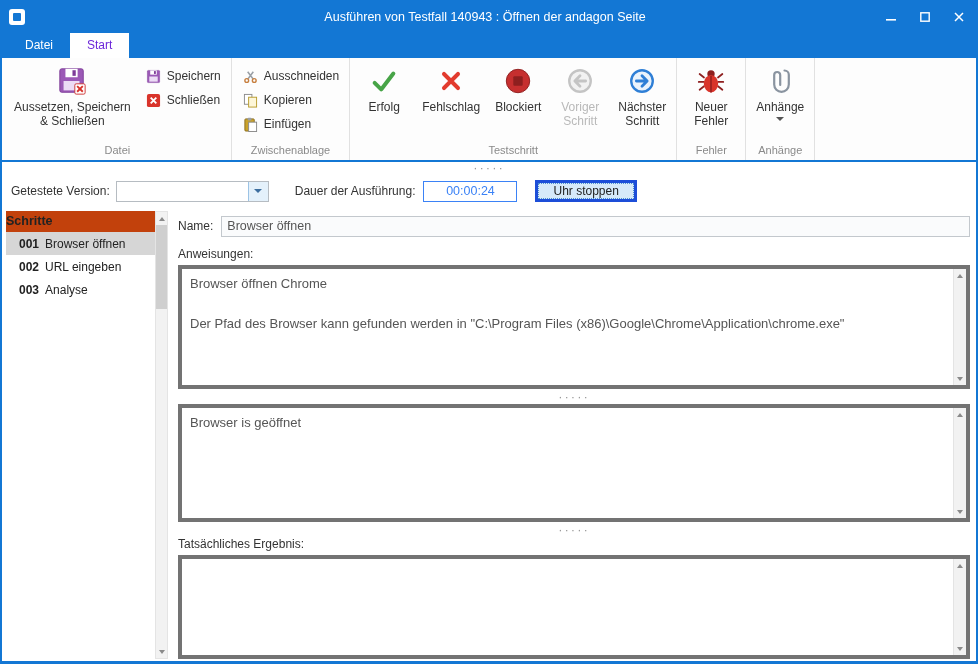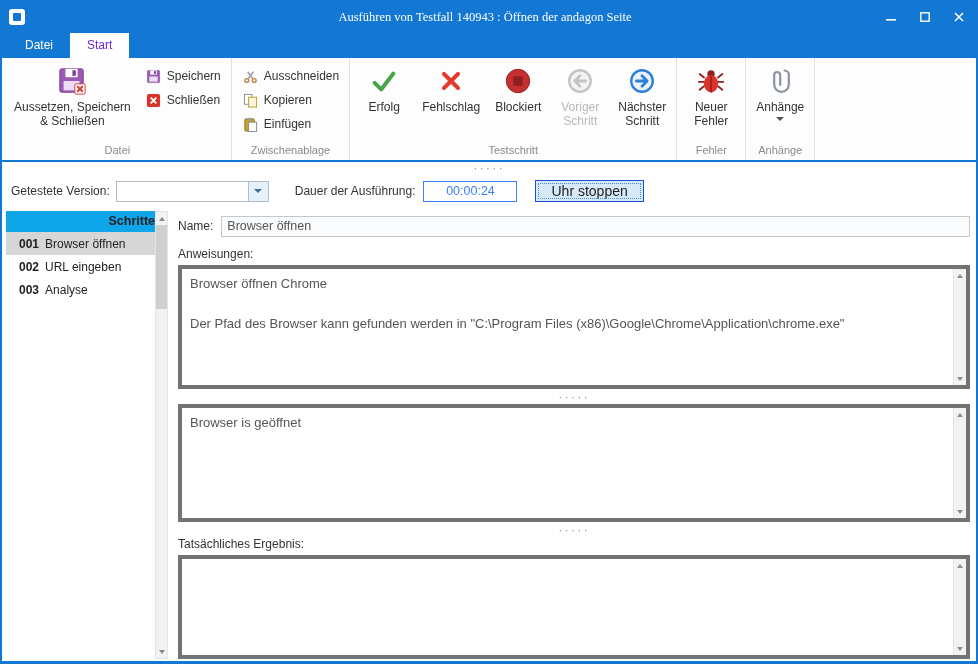--- a/index.html
+++ b/index.html
@@ -7,21 +7,21 @@
     width:978px;height:664px;box-sizing:border-box;
     border:2px solid #1377d4;border-bottom-width:3px;
     display:flex;flex-direction:column;background:#fff;
     font-family:"Liberation Sans",sans-serif;color:#333;font-size:12px;
     overflow:hidden;
   }
   
   .titlebar{height:30px;background:#1377d4;position:relative;display:flex;align-items:center;flex:none;}
   .app-icon{width:16px;height:16px;margin-left:7px;background:#fff;border-radius:3px;display:flex;align-items:center;justify-content:center;}
   .app-icon i{display:block;width:8px;height:8px;background:#1377d4;border-radius:1px;}
-  .title{position:absolute;left:0;right:8px;text-align:center;color:#fff;font-size:12.5px;pointer-events:none;font-family:Liberation Serif, serif;}
+  .title{position:absolute;left:0;right:8px;text-align:center;color:#fff;font-size:12.5px;pointer-events:none;}
   .winbtns{margin-left:auto;display:flex;height:100%;}
   .winbtn{width:34px;height:100%;display:flex;align-items:center;justify-content:center;cursor:default;}
   
   .tabrow{height:26px;background:#1377d4;display:flex;align-items:flex-end;padding-left:6px;flex:none;}
   .tab{padding:5px 17px 6px 17px;color:#fff;font-size:12px;cursor:default;}
   .tab.active{background:#fff;color:#6d28d9;}
   
   .ribbon{height:102px;background:#fdfdfd;display:flex;flex:none;padding-left:2px;}
   .rgroup{display:flex;flex-direction:column;border-right:1px solid #e1e1e1;padding:2px 3px 0 3px;}
   .g-body{flex:1;display:flex;align-items:flex-start;}
@@ -40,26 +40,26 @@
   .dots-strip{height:12px;display:flex;align-items:center;justify-content:center;flex:none;}
   .dots{color:#9a9a9a;font-size:13px;letter-spacing:2px;line-height:6px;cursor:row-resize;}
   
   .toolbar{height:34px;display:flex;align-items:center;padding-left:9px;flex:none;background:#fff;}
   .tlabel{font-size:12px;color:#333;}
   .combo{width:153px;height:21px;border:1px solid #b6bcc2;background:#fff;margin-left:6px;display:flex;box-sizing:border-box;}
   .combo .val{flex:1;}
   .combo .btn{width:19px;border-left:1px solid #9cc3e5;background:#e4f1fb;display:flex;align-items:center;justify-content:center;}
   .combo .btn i{width:0;height:0;border-left:4px solid transparent;border-right:4px solid transparent;border-top:4px solid #3c6e9f;}
   .timebox{width:92px;height:19px;border:1px solid #3b82f6;margin-left:8px;text-align:center;font-family:"Liberation Sans",sans-serif;font-size:12.5px;color:#3b82f6;padding:0;}
-  .stopbtn{margin-left:18px;height:22px;padding:0 15px;background:#d6e9f9;border:1px solid #1d4ed8;outline:1px dotted #4a8fd0;outline-offset:-4px;font-family:"Liberation Sans",sans-serif;font-size:14px;color:#222;cursor:default;}
+  .stopbtn{margin-left:18px;height:22px;padding:0 15px;background:#d6e9f9;border:3px solid #1d4ed8;outline:1px dotted #4a8fd0;outline-offset:-4px;font-family:"Liberation Sans",sans-serif;font-size:12px;color:#222;cursor:default;}
   
   .content{flex:1;display:flex;min-height:0;padding:3px 4px 2px 4px;gap:10px;}
   
   .steps{width:162px;flex:none;position:relative;padding-right:13px;box-sizing:border-box;}
-  .steps-header{height:21px;line-height:21px;background:#0ea5e9;font-weight:bold;text-align:right;font-size:12.5px;color:#222;}
+  .steps-header{height:21px;line-height:21px;background:#c2410c;font-weight:bold;text-align:left;font-size:12.5px;color:#222;}
   .step-row{height:23px;display:flex;align-items:center;padding-left:13px;font-size:12px;color:#222;cursor:default;}
   .step-row.selected{background:#d6d6d6;}
   .step-num{font-weight:bold;margin-right:6px;}
   
   .vscroll{position:absolute;top:0;bottom:0;right:0;width:13px;background:#f2f2f2;border:1px solid #e4e4e4;box-sizing:border-box;display:flex;flex-direction:column;align-items:center;}
   .vs-up,.vs-down{height:13px;width:100%;display:flex;align-items:center;justify-content:center;flex:none;}
   .vs-up i{width:0;height:0;border-left:3.5px solid transparent;border-right:3.5px solid transparent;border-bottom:4.5px solid #8a8a8a;}
   .vs-down{margin-top:auto;}
   .vs-down i{width:0;height:0;border-left:3.5px solid transparent;border-right:3.5px solid transparent;border-top:4.5px solid #8a8a8a;}
   .vs-thumb{width:11px;height:84px;background:#cfcfcf;flex:none;}

